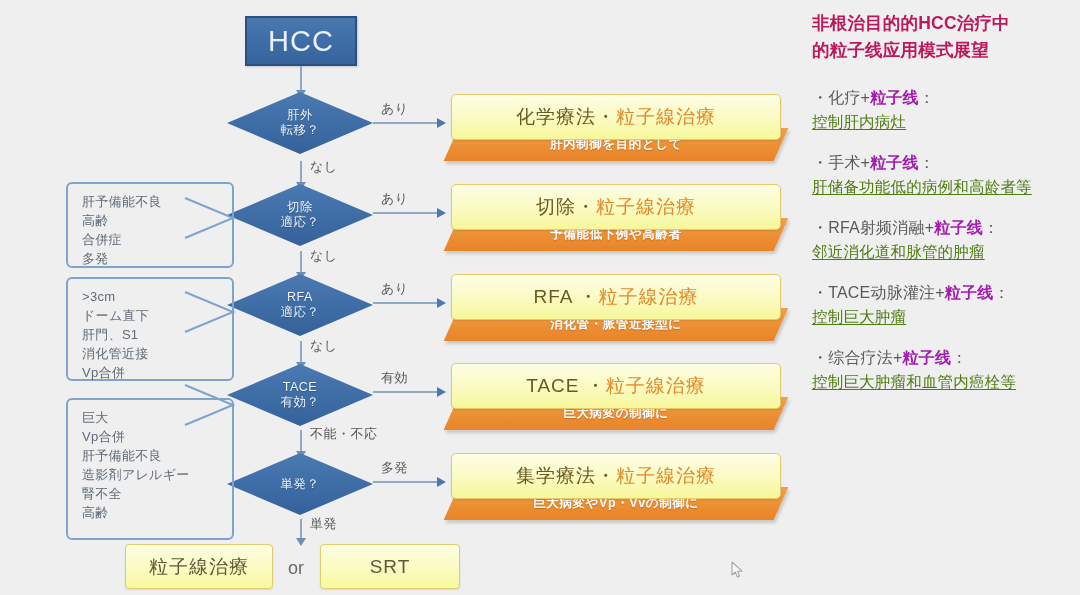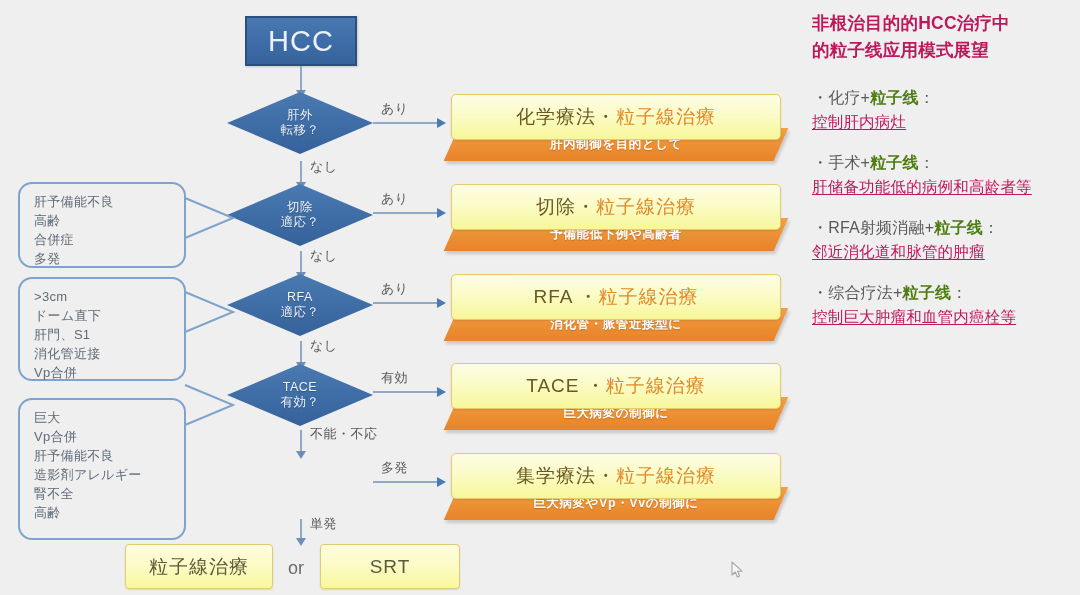--- a/index.html
+++ b/index.html
@@ -150,29 +150,30 @@
     font-weight: bold;
     letter-spacing: .6px;
     white-space: nowrap;
     text-shadow: 0 1px 1px rgba(120,60,0,.35);
   }
 
   
   .callout {
     position: absolute;
     border: 2px solid #7fa3cc;
-    border-radius: 14px;
+    border-radius: 6px;
     background: transparent;
     box-sizing: border-box;
     padding: 8px 10px 8px 14px;
     font-size: 13px;
     line-height: 19px;
     color: #5f6b78;
     white-space: pre-line;
     letter-spacing: .3px;
+    margin-left: 48px;
   }
   .tail {
     position: absolute;
   }
   .tail svg { display: block; overflow: visible; }
 
   
   .rbox {
     position: absolute;
     height: 45px;
@@ -209,26 +210,26 @@
     margin-bottom: 22px;
   }
   .bullet { margin-bottom: 17px; }
   .bullet .head {
     font-size: 16px;
     color: #595959;
     line-height: 24px;
     letter-spacing: .2px;
   }
   .bullet .head .hl {
-    color: #4d7c0f;
+    color: #a21caf;
     font-weight: bold;
   }
   .bullet .sub {
     font-size: 15.5px;
-    color: #be185d;
+    color: #4d7c0f;
     line-height: 24px;
     text-decoration: underline;
     text-underline-offset: 2px;
     letter-spacing: .2px;
   }
 
   
   #cursor { left: 731px; top: 561px; width: 14px; height: 18px; opacity: .45; }
 </style>
 </head>
@@ -299,20 +300,26 @@
     <div class="dlabel">
       <span>TACE</span>
       <span>有効？</span>
     </div>
   </div>
   <div class="hline" style="left:373px; top:391px; width:68px;"></div>
   <div class="arrow-right" style="left:437px; top:387px;"></div>
   <div class="edge-label" style="left:381px; top:369px;">有効</div>
   <div class="edge-label" style="left:310px; top:425px;">不能・不応</div>
 
+  <div class="diamond" style="left:227px; top:453px;">
+    <div class="shape"></div>
+    <div class="dlabel">
+      <span>単発？</span>
+    </div>
+  </div>
   <div class="hline" style="left:373px; top:481px; width:68px;"></div>
   <div class="arrow-right" style="left:437px; top:477px;"></div>
   <div class="edge-label" style="left:381px; top:459px;">多発</div>
   <div class="edge-label" style="left:310px; top:515px;">単発</div>
 
   <div class="tcard" style="left:451px; top:94px;">
     <div class="ybox">
       <span class="ytext"><span>化学療法・</span><span class="hl">粒子線治療</span></span>
     </div>
     <div class="banner">
@@ -412,20 +419,24 @@
     <div class="bullet">
       <div class="head"><span>・手术+</span><span class="hl">粒子线</span><span>：</span></div>
       <div class="sub">肝储备功能低的病例和高龄者等</div>
     </div>
 
     <div class="bullet">
       <div class="head"><span>・RFA射频消融+</span><span class="hl">粒子线</span><span>：</span></div>
       <div class="sub">邻近消化道和脉管的肿瘤</div>
     </div>
 
+    <div class="bullet">
+      <div class="head"><span>・TACE动脉灌注+</span><span class="hl">粒子线</span><span>：</span></div>
+      <div class="sub">控制巨大肿瘤</div>
+    </div>
 
     <div class="bullet">
       <div class="head"><span>・综合疗法+</span><span class="hl">粒子线</span><span>：</span></div>
       <div class="sub">控制巨大肿瘤和血管内癌栓等</div>
     </div>
   </div>
 
   <div class="abs" id="cursor">
     <svg width="14" height="18" viewBox="0 0 14 18">
       <path d="M1,1 L1,14 L4.2,11 L6.4,16 L8.6,15 L6.5,10.3 L11,10.2 Z" fill="#ffffff" stroke="#4d4d4d" stroke-width="1.1" stroke-linejoin="round"></path>

